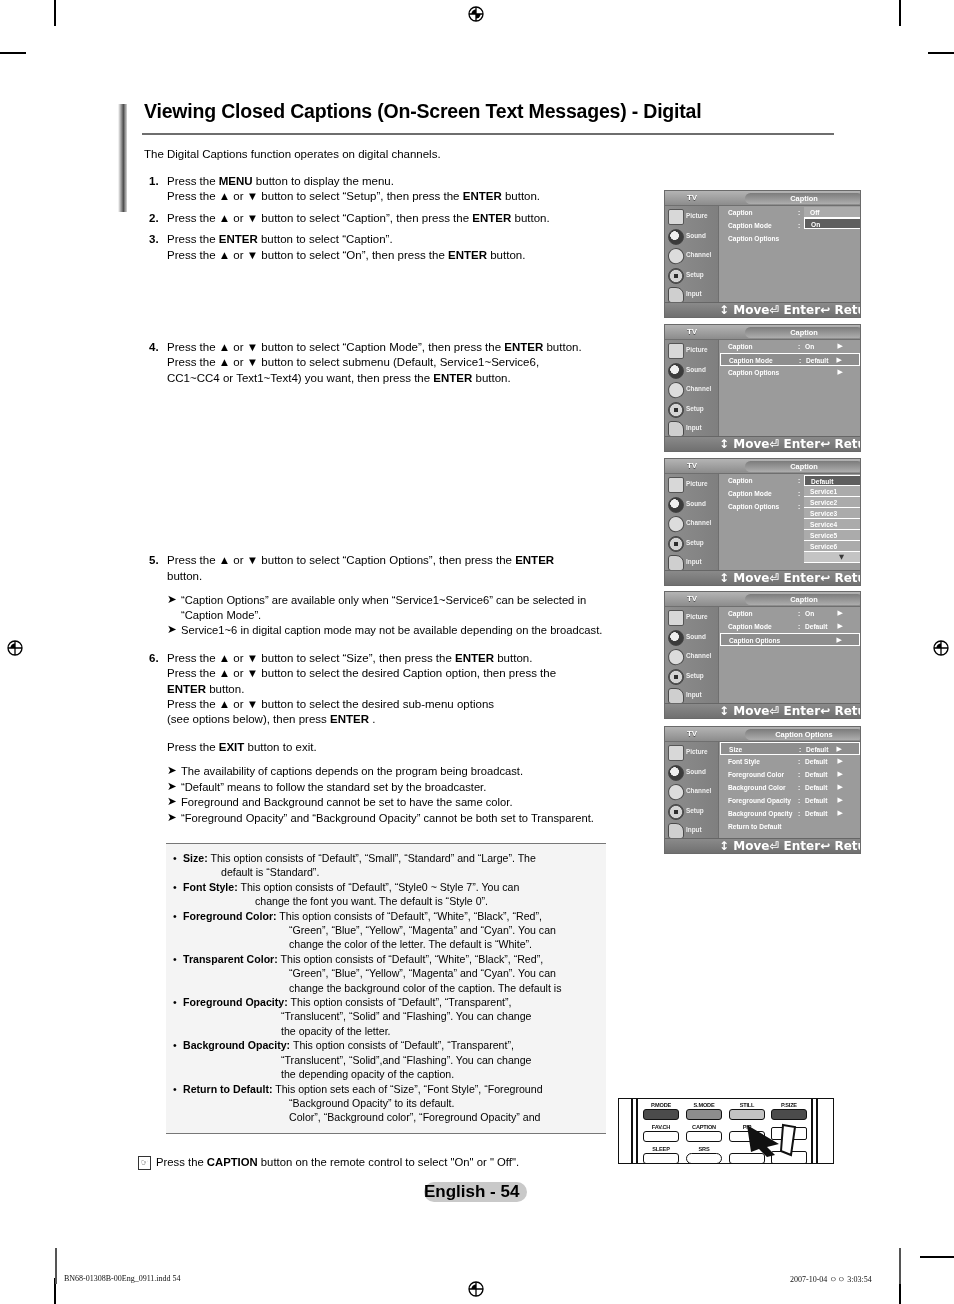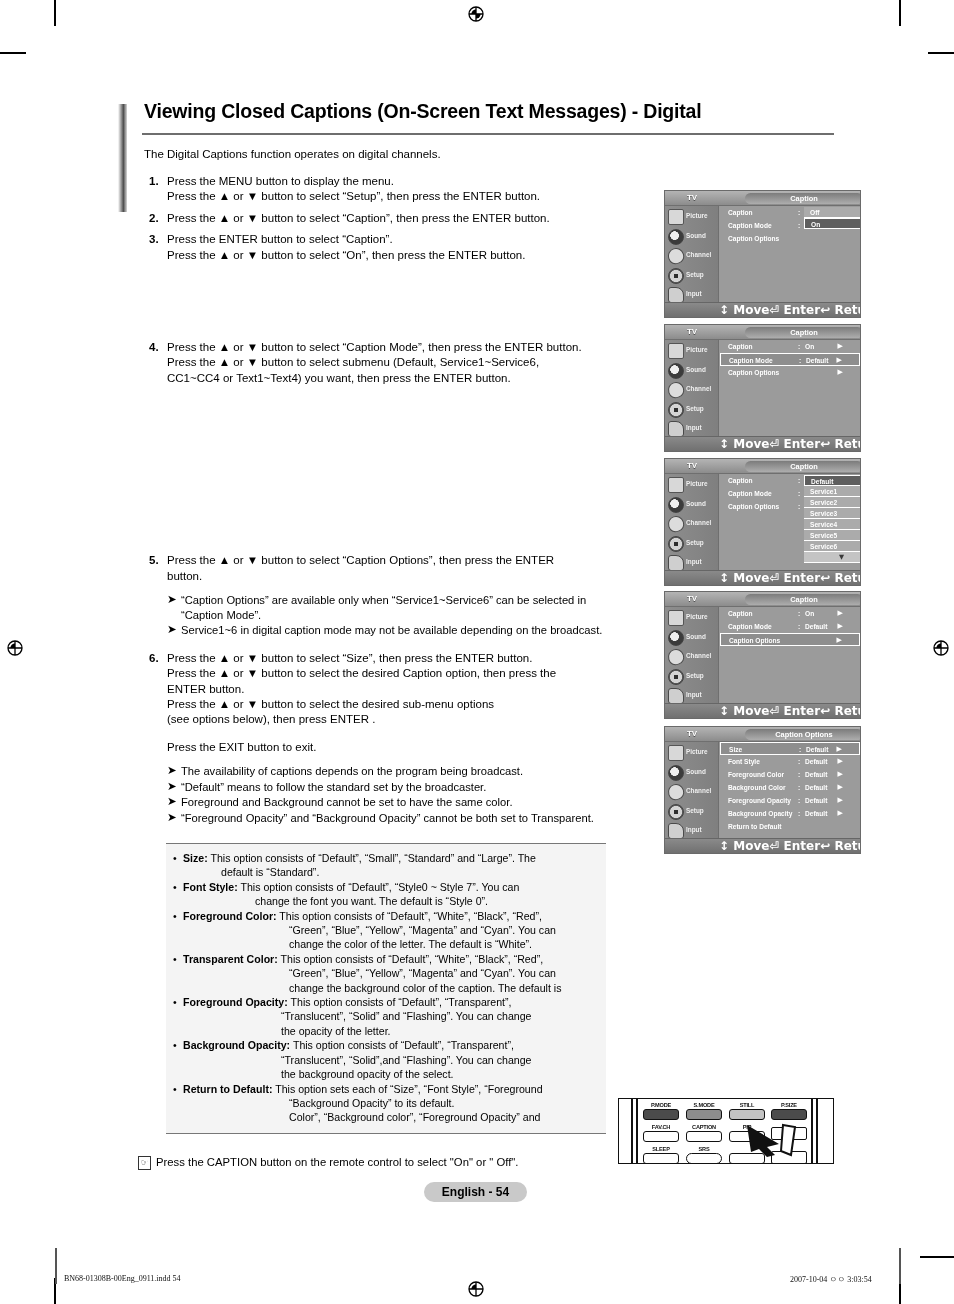--- a/index.html
+++ b/index.html
@@ -90,21 +90,21 @@
     flex: none;
     font-weight: bold;
     text-align: left;
     padding-left: 5px;
     box-sizing: border-box;
   }
   .step-body { flex: 1; }
   .step-body p { margin: 0; }
   .step-body .gap { height: 12px; }
 
-  b, .b { font-weight: normal; }
+  b, .b { font-weight: bold; }
 
   
   .notes { margin-top: 9px; }
   .note {
     position: relative;
     padding-left: 14px;
     font-size: 11.2px;
     line-height: 14.6px;
     margin-bottom: 1px;
   }
@@ -170,23 +170,22 @@
 
   .page-badge {
     position: absolute;
     left: 306px;
     top: 1082px;
     width: 103px;
     height: 20px;
     border-radius: 10px;
     background: #c9c9c9;
     color: #000;
-    font-size: 12px;
-    font-weight: bold;
-    text-align: center;
+    font-size: 17px;
+    font-weight: bold;
     line-height: 20px;
   }
 
   
   .osd {
     position: absolute;
     width: 197px;
     height: 128px;
     background: #9a9a9a;
     border: 1px solid #6a6a6a;
@@ -596,21 +595,21 @@
       <span class="lbl">Foreground Opacity:</span>
       <span>This option consists of “Default”, “Transparent”,</span>
       <span class="ind4">“Translucent”, “Solid” and “Flashing”. You can change</span>
       <span class="ind4">the opacity of the letter.</span>
     </div>
     <div class="opt">
       <span class="dot">•</span>
       <span class="lbl">Background Opacity:</span>
       <span>This option consists of “Default”, “Transparent”,</span>
       <span class="ind4">“Translucent”, “Solid”,and “Flashing”. You can change</span>
-      <span class="ind4">the background opacity of the select.</span>
+      <span class="ind4">the depending opacity of the caption.</span>
     </div>
     <div class="opt">
       <span class="dot">•</span>
       <span class="lbl">Return to Default:</span>
       <span>This option sets each of “Size”, “Font Style”, “Foreground</span>
       <span class="ind3">“Background Opacity” to its default.</span>
       <span class="ind3">Color”, “Background color”, “Foreground Opacity” and</span>
     </div>
   </div>
 

